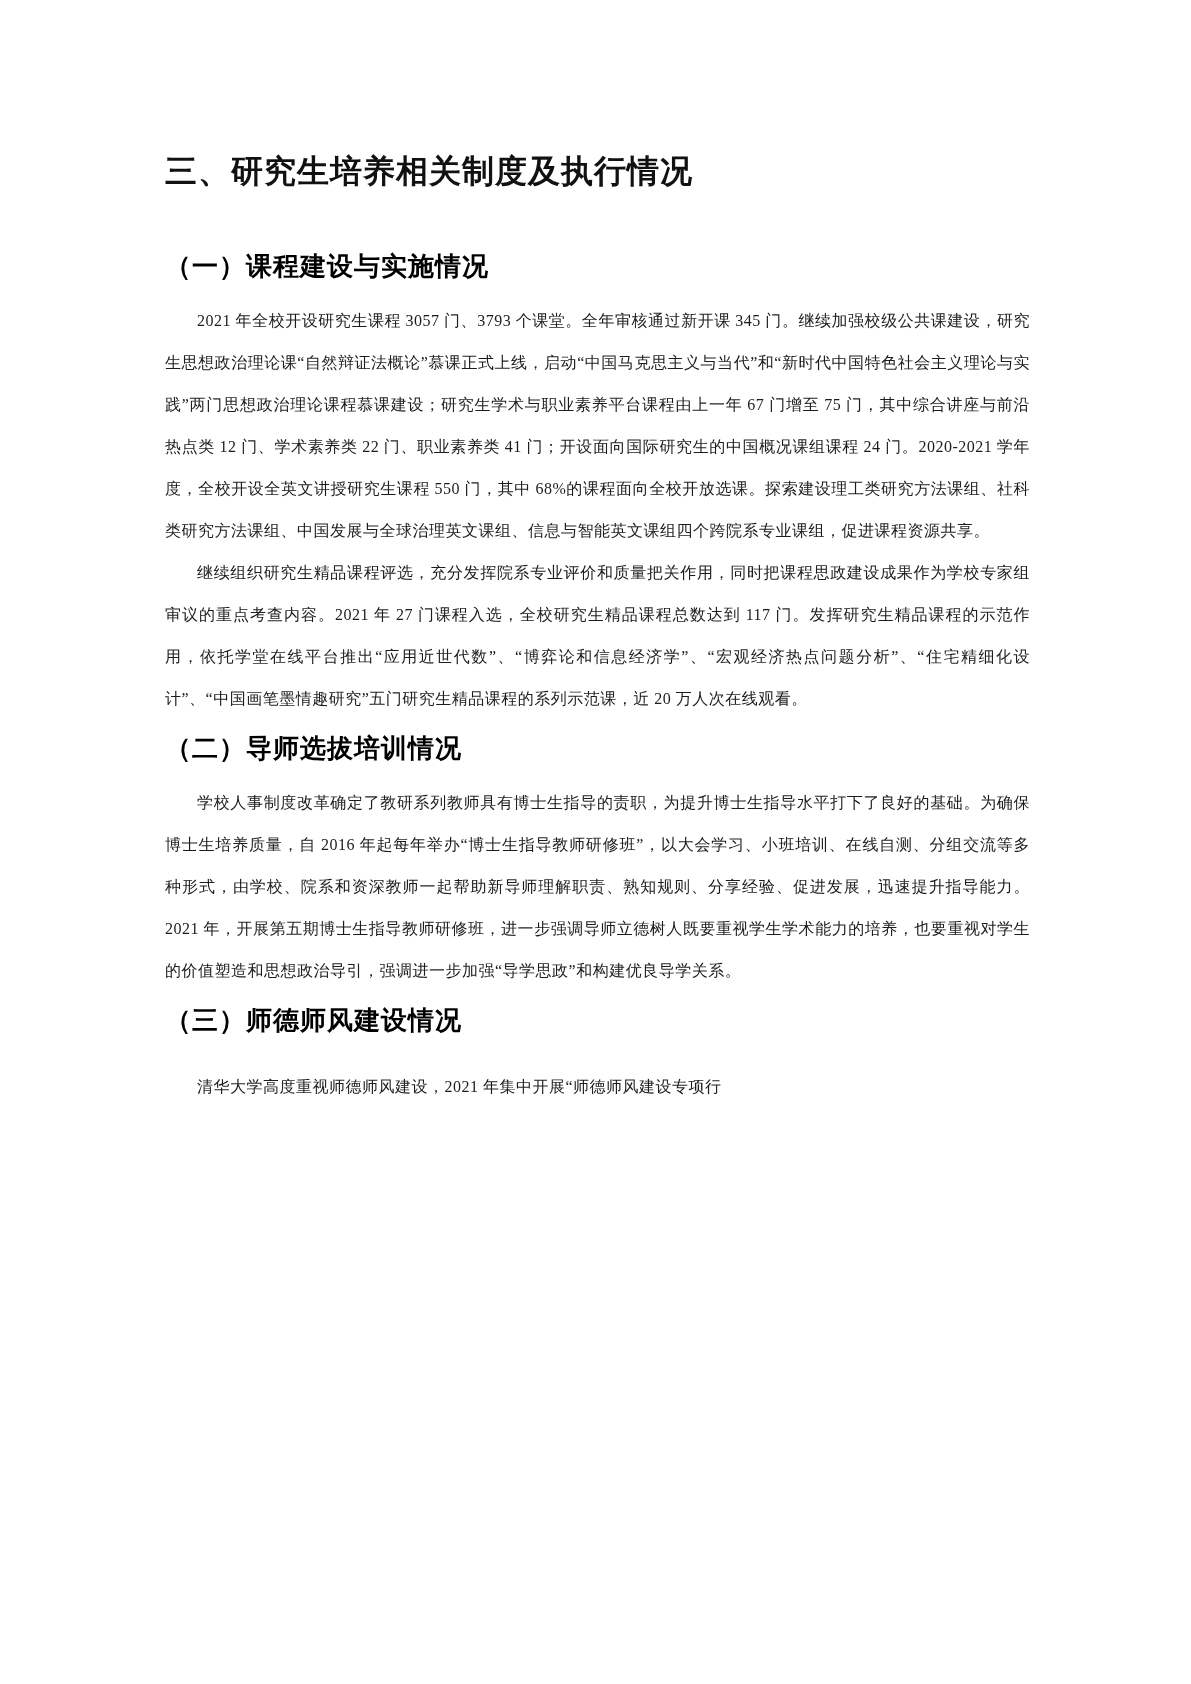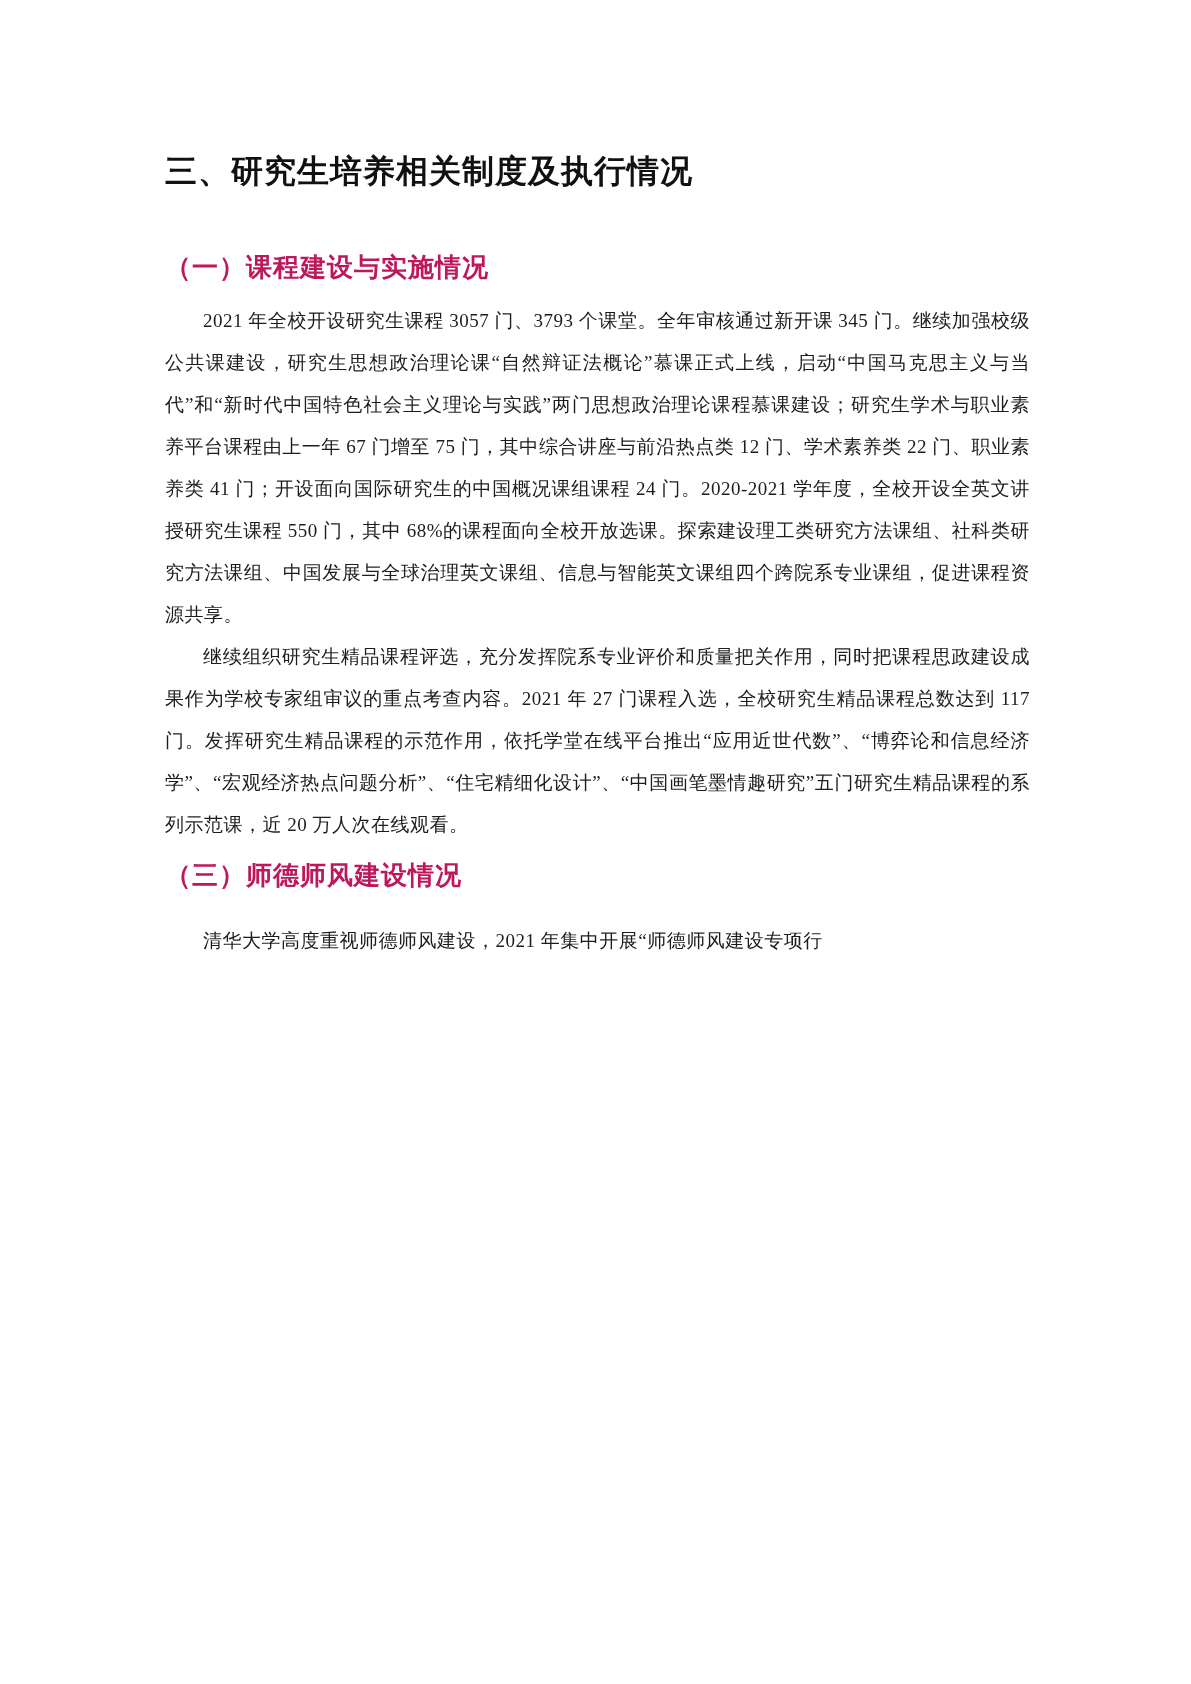--- a/index.html
+++ b/index.html
@@ -21,34 +21,34 @@
   .doc-title {
     font-family: "Liberation Sans", "DejaVu Sans", sans-serif;
     font-weight: 700;
     font-size: 32px;
     line-height: 42px;
     letter-spacing: 1px;
     margin: 0;
     color: #111;
   }
   .section-heading {
-    font-family: Liberation Serif, serif;
+    font-family: Liberation Mono, monospace;
     font-weight: 700;
     font-size: 26px;
     line-height: 36px;
     letter-spacing: 1px;
     margin: 12px 0 0 0;
-    color: #be185d;
+    color: #000000;
   }
   .section-1 .section-heading {
     margin-top: 58px;
   }
   .body-par {
     margin: 0;
-    font-size: 19px;
+    font-size: 16px;
     line-height: 42px;
     letter-spacing: 0.5px;
     text-align: justify;
     text-indent: 2em;
     color: #1c1c1c;
   }
   .section-heading + .body-par {
     margin-top: 14px;
   }
   .section-3 .section-heading + .body-par {
@@ -72,20 +72,22 @@
 
   <h1 class="doc-title">三、研究生培养相关制度及执行情况</h1>
 
   <div class="section section-1">
     <h2 class="section-heading">（一）课程建设与实施情况</h2>
     <p class="body-par">2021 年全校开设研究生课程 3057 门、3793 个课堂。全年审核通过新开课 345 门。继续加强校级公共课建设，研究生思想政治理论课“自然辩证法概论”慕课正式上线，启动“中国马克思主义与当代”和“新时代中国特色社会主义理论与实践”两门思想政治理论课程慕课建设；研究生学术与职业素养平台课程由上一年 67 门增至 75 门，其中综合讲座与前沿热点类 12 门、学术素养类 22 门、职业素养类 41 门；开设面向国际研究生的中国概况课组课程 24 门。2020-2021 学年度，全校开设全英文讲授研究生课程 550 门，其中 68%的课程面向全校开放选课。探索建设理工类研究方法课组、社科类研究方法课组、中国发展与全球治理英文课组、信息与智能英文课组四个跨院系专业课组，促进课程资源共享。</p>
     <p class="body-par">继续组织研究生精品课程评选，充分发挥院系专业评价和质量把关作用，同时把课程思政建设成果作为学校专家组审议的重点考查内容。2021 年 27 门课程入选，全校研究生精品课程总数达到 117 门。发挥研究生精品课程的示范作用，依托学堂在线平台推出“应用近世代数”、“博弈论和信息经济学”、“宏观经济热点问题分析”、“住宅精细化设计”、“中国画笔墨情趣研究”五门研究生精品课程的系列示范课，近 20 万人次在线观看。</p>
   </div>
 
   <div class="section section-2">
+    <h2 class="section-heading">（二）导师选拔培训情况</h2>
+    <p class="body-par">学校人事制度改革确定了教研系列教师具有博士生指导的责职，为提升博士生指导水平打下了良好的基础。为确保博士生培养质量，自 2016 年起每年举办“博士生指导教师研修班”，以大会学习、小班培训、在线自测、分组交流等多种形式，由学校、院系和资深教师一起帮助新导师理解职责、熟知规则、分享经验、促进发展，迅速提升指导能力。2021 年，开展第五期博士生指导教师研修班，进一步强调导师立德树人既要重视学生学术能力的培养，也要重视对学生的价值塑造和思想政治导引，强调进一步加强“导学思政”和构建优良导学关系。</p>
   </div>
 
   <div class="section section-3">
     <h2 class="section-heading">（三）师德师风建设情况</h2>
     <p class="body-par">清华大学高度重视师德师风建设，2021 年集中开展“师德师风建设专项行</p>
   </div>
 
   <div class="page-footer">7</div>
 
 </div>

